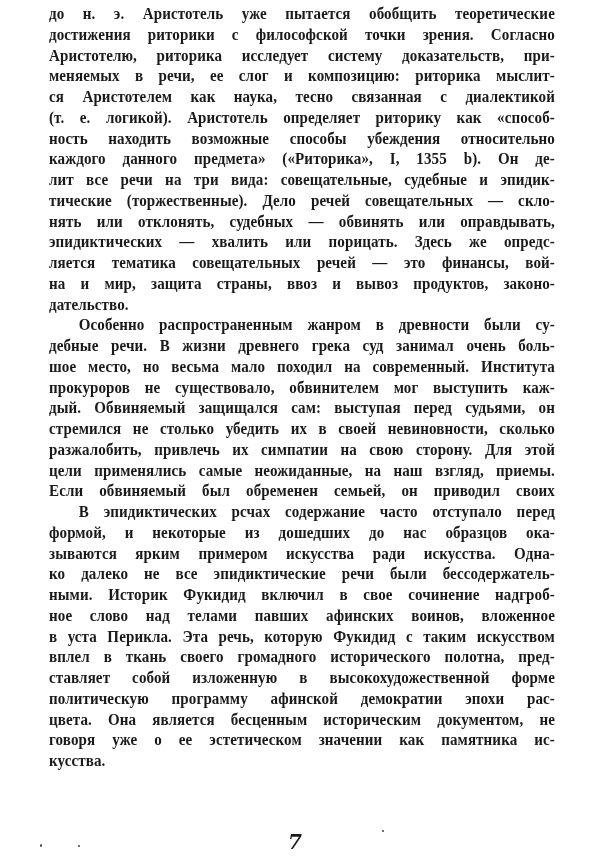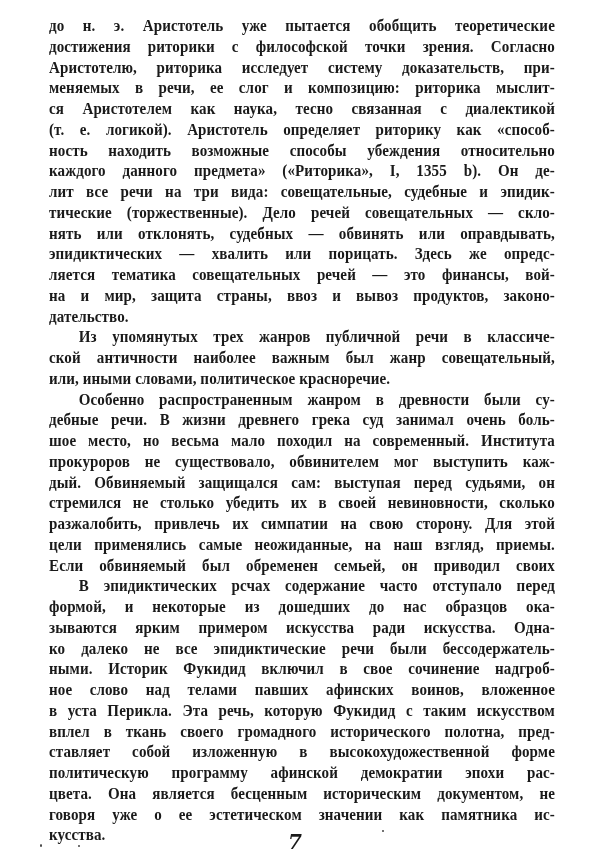--- a/index.html
+++ b/index.html
@@ -11,21 +11,21 @@
     width: 600px;
     height: 856px;
     position: relative;
     overflow: hidden;
     font-family: "Liberation Serif", "DejaVu Serif", serif;
     color: #1a1a1a;
   }
   .page {
     position: absolute;
     left: 49px;
-    top: 16px;
+    top: 4px;
     width: 506px;
   }
   .text-line {
     display: block;
     height: 20.75px;
     line-height: 20.75px;
     font-size: 16.2px;
     font-weight: bold;
     white-space: nowrap;
     text-align: justify;
@@ -74,25 +74,20 @@
     <span class="text-line">каждого данного предмета» («Риторика», I, 1355 b). Он де-</span>
     <span class="text-line">лит все речи на три вида: совещательные, судебные и эпидик-</span>
     <span class="text-line">тические (торжественные). Дело речей совещательных — скло-</span>
     <span class="text-line">нять или отклонять, судебных — обвинять или оправдывать,</span>
     <span class="text-line">эпидиктических — хвалить или порицать. Здесь же опредс-</span>
     <span class="text-line">ляется тематика совещательных речей — это финансы, вой-</span>
     <span class="text-line">на и мир, защита страны, ввоз и вывоз продуктов, законо-</span>
     <span class="text-line last">дательство.</span>
   </div>
 
-  <div>
-    <span class="text-line indent">Из упомянутых трех жанров публичной речи в классиче-</span>
-    <span class="text-line">ской античности наиболее важным был жанр совещательный,</span>
-    <span class="text-line last">или, иными словами, политическое красноречие.</span>
-  </div>
 
   <div>
     <span class="text-line indent">Особенно распространенным жанром в древности были су-</span>
     <span class="text-line">дебные речи. В жизни древнего грека суд занимал очень боль-</span>
     <span class="text-line">шое место, но весьма мало походил на современный. Института</span>
     <span class="text-line">прокуроров не существовало, обвинителем мог выступить каж-</span>
     <span class="text-line">дый. Обвиняемый защищался сам: выступая перед судьями, он</span>
     <span class="text-line">стремился не столько убедить их в своей невиновности, сколько</span>
     <span class="text-line">разжалобить, привлечь их симпатии на свою сторону. Для этой</span>
     <span class="text-line">цели применялись самые неожиданные, на наш взгляд, приемы.</span>

